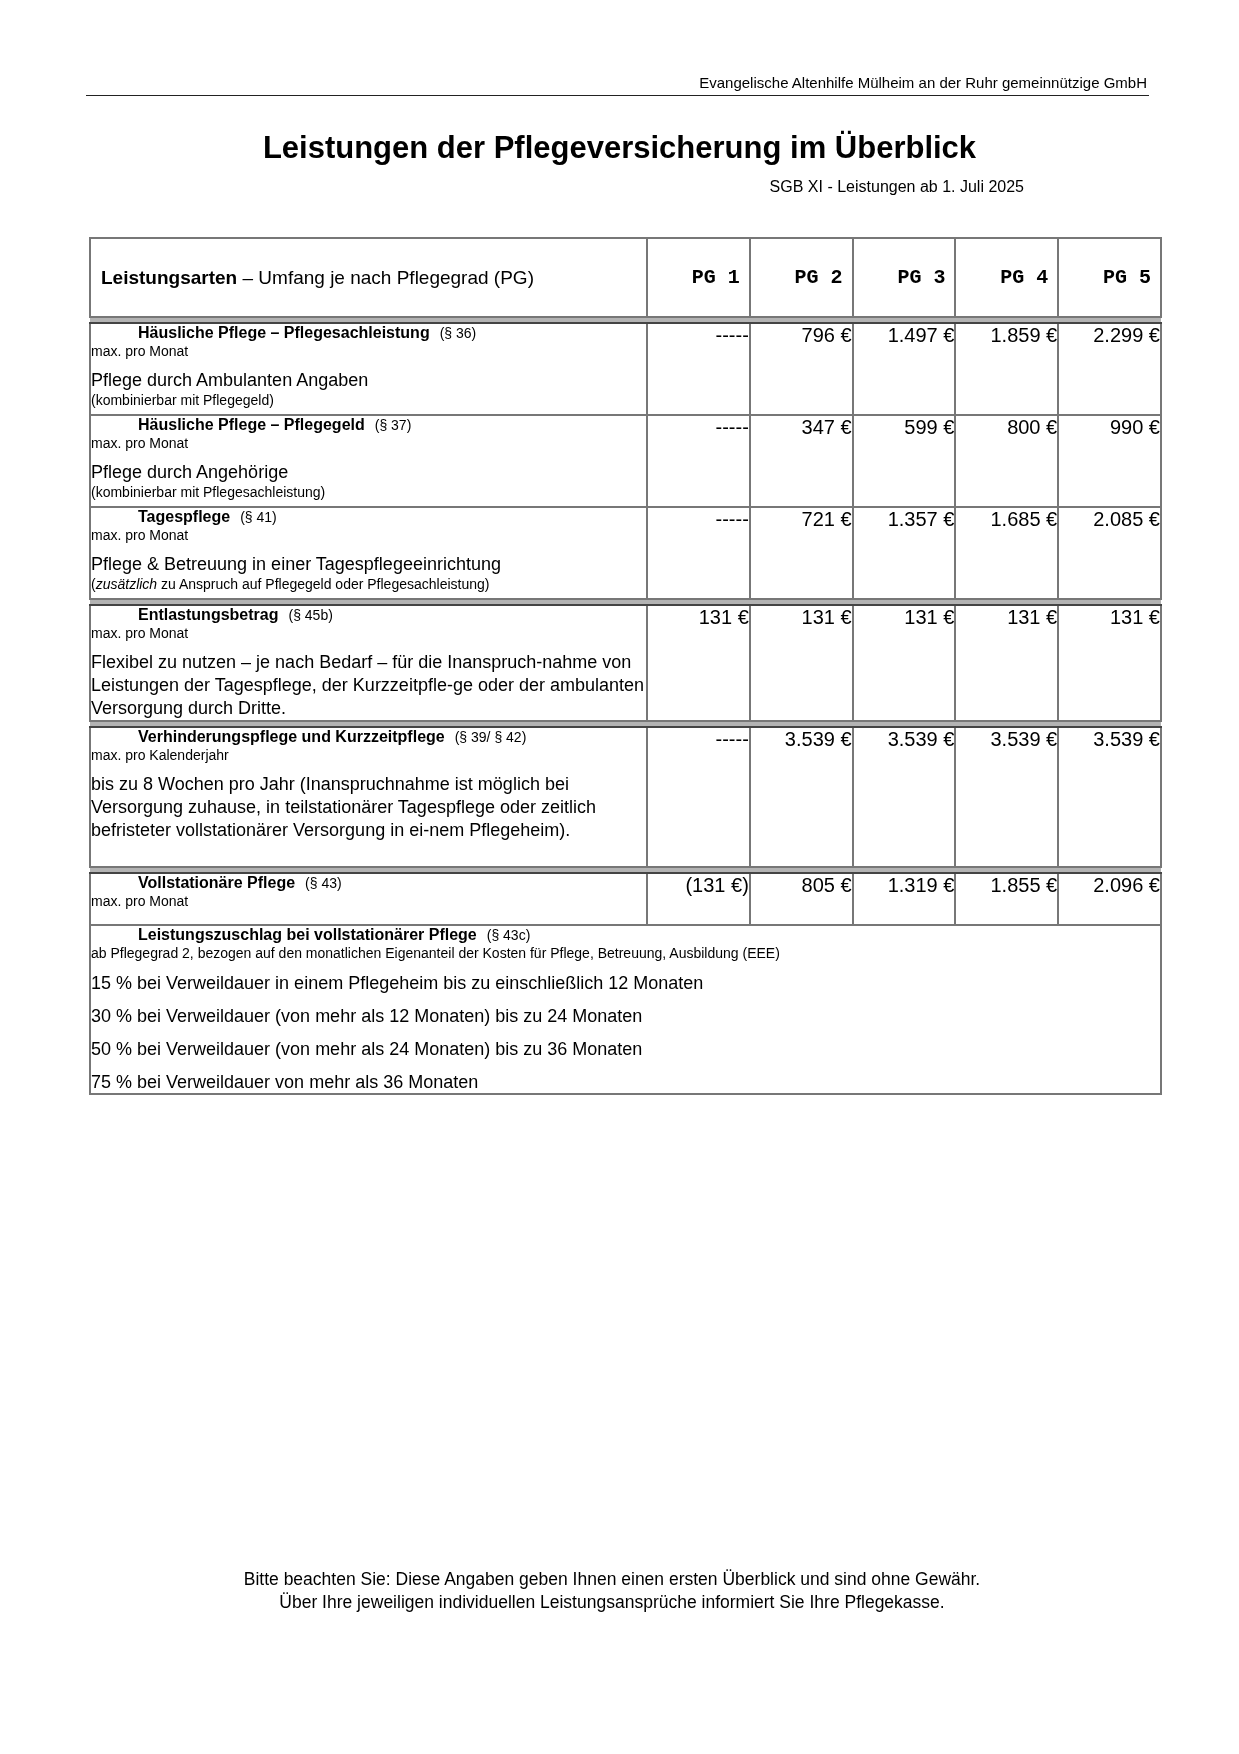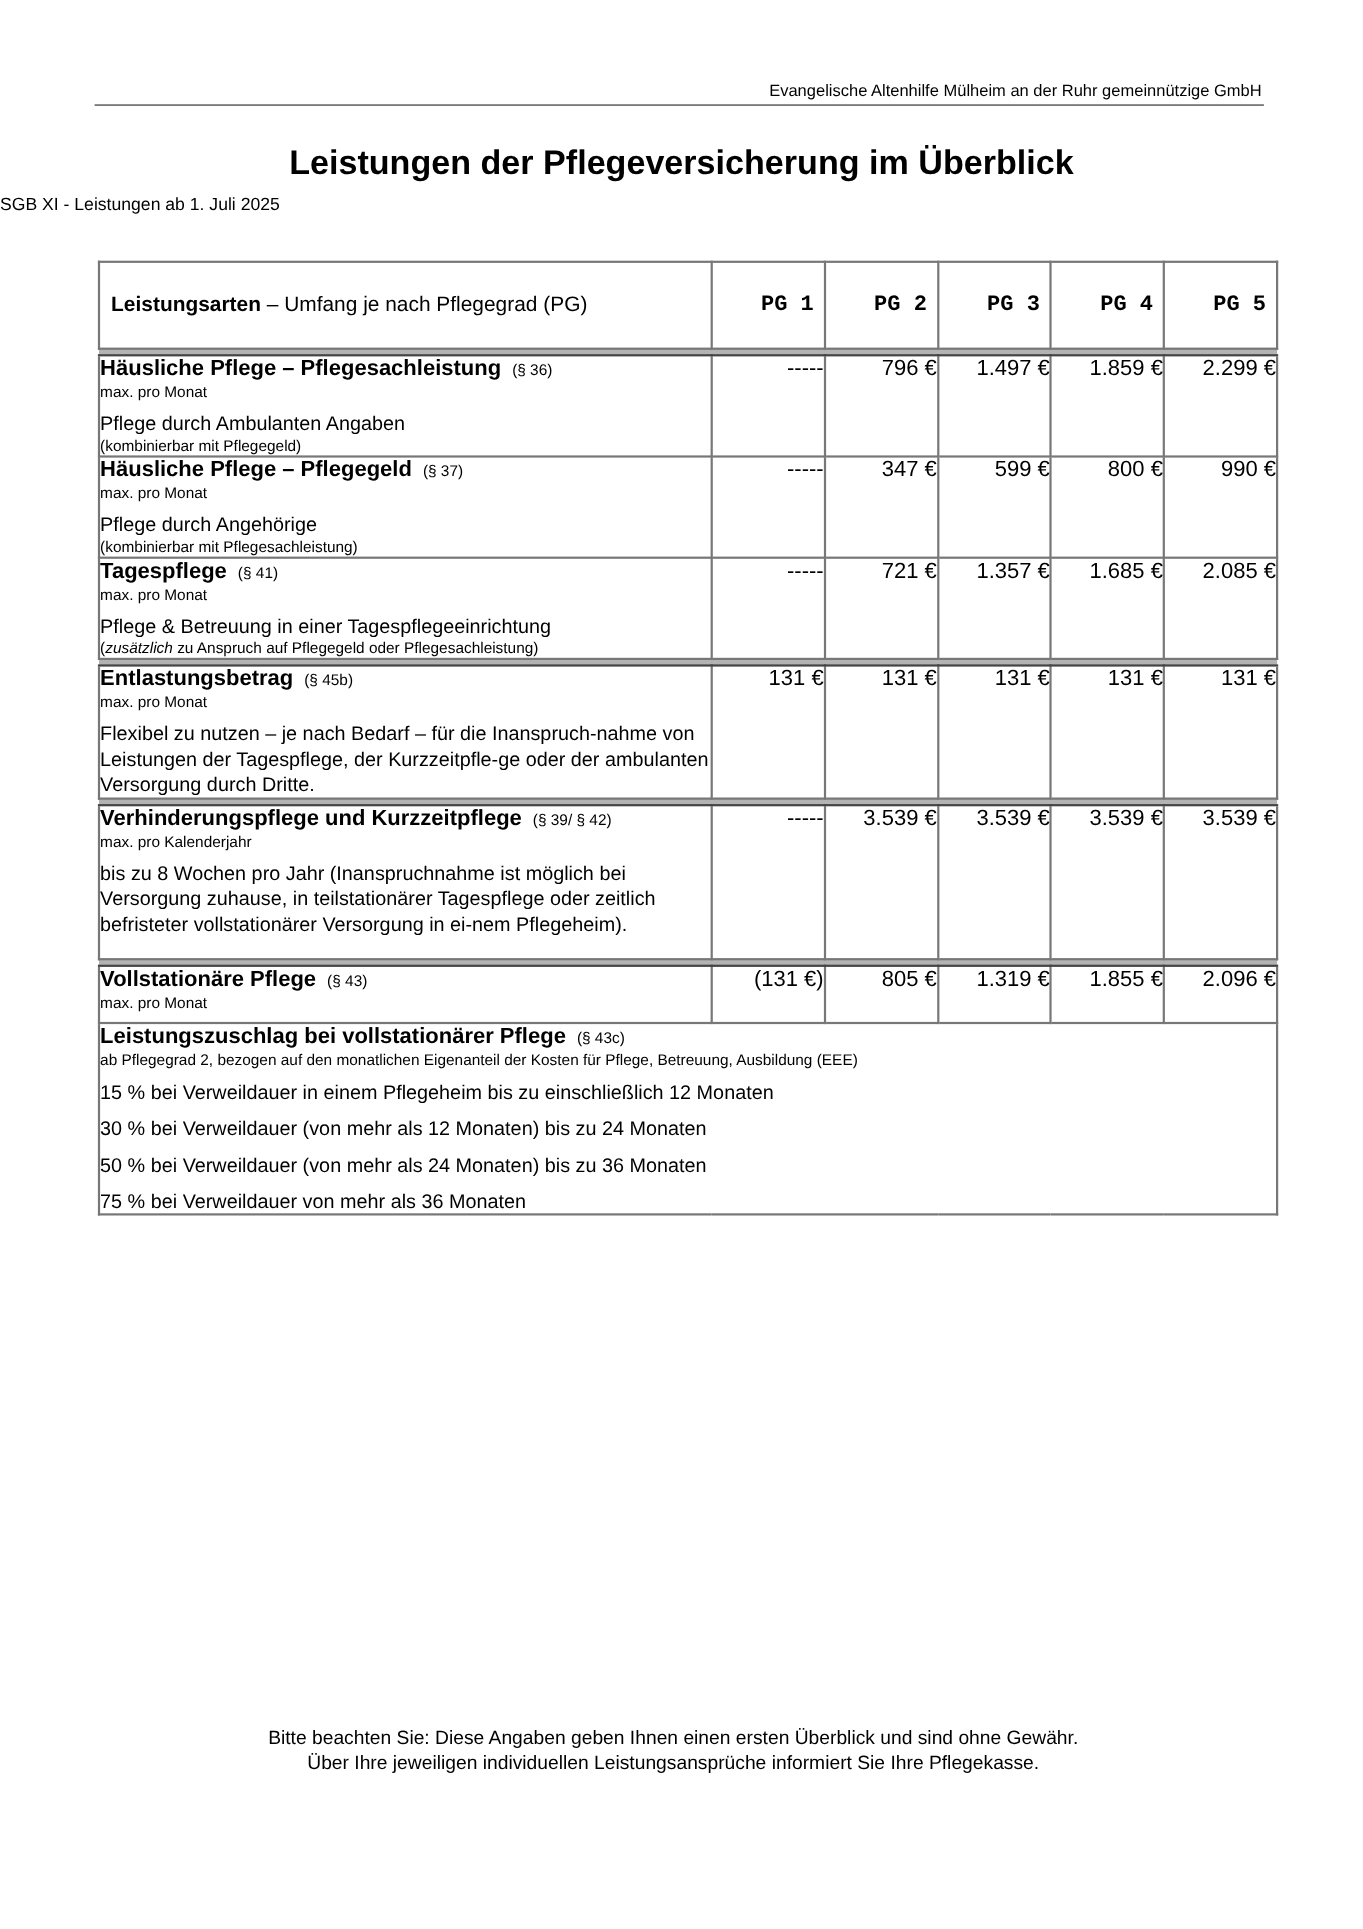--- a/index.html
+++ b/index.html
@@ -1,32 +1,32 @@
 <!DOCTYPE html>
 <html><head>
 <meta charset="utf-8">
 <style>
   html, body { margin: 0; padding: 0; background: #ffffff; }
   body { width: 1239px; height: 1754px; position: relative; font-family: "Liberation Sans", sans-serif; color: #000; overflow: hidden; }
   .org { position: absolute; top: 74px; left: 86px; width: 1061px; text-align: right; font-size: 15px; }
   .org-rule { position: absolute; top: 95px; left: 86px; width: 1063px; height: 0; border-top: 1px solid #222; }
   .title { position: absolute; top: 130px; left: 0; width: 1239px; text-align: center; font-size: 31px; font-weight: bold; }
-  .subtitle { position: absolute; top: 178px; left: 0; width: 1024px; text-align: left; font-size: 16px; }
+  .subtitle { position: absolute; top: 178px; left: 0; width: 1024px; text-align: right; font-size: 16px; }
 
   .tbl { position: absolute; left: 89px; top: 237px; width: 1071px; border-collapse: collapse; table-layout: fixed; }
   .tbl td { border: 2px solid #777; vertical-align: top; padding: 0; }
   .tbl col.c0 { width: 557px; }
   .tbl col.cn { width: 102.8px; }
   .hdr td { height: 77px; vertical-align: middle; border-radius: 16px; }
   .hdr .lbl { padding-left: 10px; font-size: 19px; }
   .hdr .lbl b { font-weight: bold; }
   .hdr .pg { text-align: right; padding-right: 9px; font-size: 20px; font-weight: bold; font-family: Liberation Mono, monospace; }
   tr.sep td { height: 4px; background: #b3b3b3; border-top: 2px solid #444; border-bottom: 2px solid #444; border-left: none; border-right: none; }
   .desc { padding: 30px 10px 18px 10px; }
-  .name { font-size: 20px; font-weight: bold; }
+  .name { font-size: 16px; font-weight: bold; margin-left: 47px; }
   .para { font-size: 14px; font-weight: normal; margin-left: 10px; }
   .unit { font-size: 14px; margin-top: 1px; }
   .text { font-size: 18px; margin-top: 10px; line-height: 23px; }
   .note { font-size: 14px; margin-top: 0; }
   .val { text-align: right; padding: 32px 9px 0 0; font-size: 20px; font-weight: normal; }
   .val.plain { font-weight: normal; }
   .full { padding: 28px 10px 20px 10px; }
   .pct { font-size: 18px; margin-top: 12px; }
   .footer { position: absolute; top: 1568px; left: 0; width: 1224px; text-align: center; font-size: 17.5px; line-height: 23px; }
 </style>

